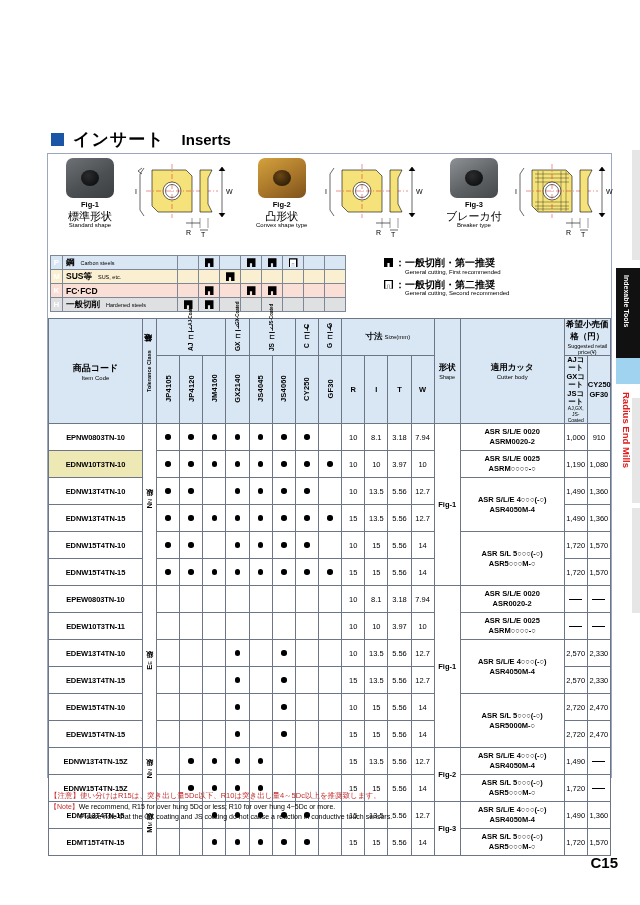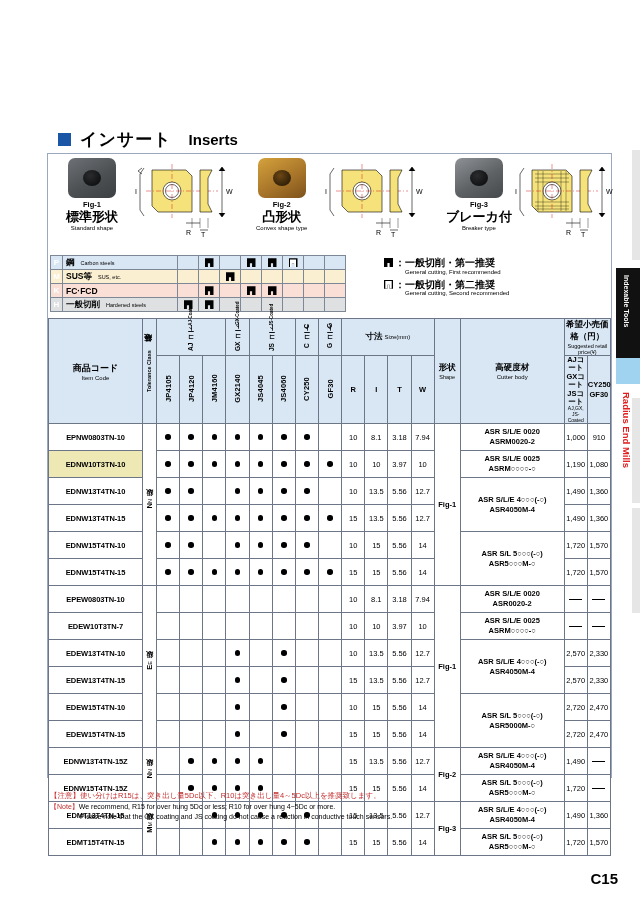--- a/index.html
+++ b/index.html
@@ -8,21 +8,21 @@
     width: 640px; height: 905px;
     background: #ffffff;
     font-family: "Liberation Sans", "DejaVu Sans", sans-serif;
     color: #000;
     position: relative;
     overflow: hidden;
   }
 
   
   .page-title {
-    position:absolute; left:58px; top:128px;
+    position:absolute; left:51px; top:128px;
     display:flex; align-items:center; gap:9px;
   }
   .title-sq { width:13px; height:13px; background:#1b55a5; display:block; }
   .title-ja { font-size:17px; font-weight:bold; letter-spacing:1px; }
   .title-en { font-size:15px; font-weight:bold; margin-left:8px; }
 
   
   .frame {
     position:absolute; left:47px; top:153px;
     width:565px; height:625px;
@@ -41,21 +41,21 @@
   .photo.gold  { background:linear-gradient(150deg,#d4a23c 0%,#a9762a 55%,#7d521b 100%); }
   .photo.gray2 { background:linear-gradient(150deg,#8e9296 0%,#5e6265 55%,#45494c 100%); }
   .photo::after{
     content:""; position:absolute; left:15px; top:12px;
     width:18px; height:16px; border-radius:50%;
     background:radial-gradient(ellipse at 40% 35%, #2a2c2e 0%, #101112 75%);
   }
   .photo.gold::after{ background:radial-gradient(ellipse at 40% 35%, #6d4714 0%, #2b1d08 80%); }
   .figcap { text-align:center; margin-top:3px; line-height:1.15; }
   .figcap .fn { font-size:7.5px; font-weight:bold; }
-  .figcap .jp { font-size:13px; font-weight:bold; }
+  .figcap .jp { font-size:11px; font-weight:normal; }
   .figcap .en { font-size:6px; }
   .drawings { position:absolute; top:6px; }
 
   
   .classwrap { position:relative; }
   table.cls { border-collapse:collapse; table-layout:fixed; }
   table.cls td { border:1px solid #7d8796; height:14px; padding:0; font-size:8px; }
   .cls-letter { width:12px; text-align:center; color:#fff; font-weight:bold; font-size:9px; }
   .L-P{ background:#1f86d0; } .L-M{ background:#d9a412; }
   .L-K{ background:#d9231f; } .L-H{ background:#6f7478; }
@@ -141,21 +141,21 @@
   .tab-blue { position:absolute; right:0; top:358px; width:24px; height:26px; background:#9fd3ef; }
   .tab-red {
     position:absolute; right:6px; top:392px; width:13px; height:100px;
     color:#e02020; font-weight:bold; font-size:9.5px;
   }
   .tab-red span { writing-mode:vertical-rl; display:block; }
   .tab-gray1 { position:absolute; right:0; top:398px; width:8px; height:105px; background:#e6e6e6; }
   .tab-gray2 { position:absolute; right:0; top:508px; width:8px; height:105px; background:#e6e6e6; }
   .tab-gray0 { position:absolute; right:0; top:150px; width:8px; height:110px; background:#e6e6e6; }
 
-  .pageno { position:absolute; right:22px; bottom:18px; font-size:15px; font-weight:bold; }
+  .pageno { position:absolute; right:22px; bottom:34px; font-size:15px; font-weight:bold; }
 </style>
 </head>
 <body>
 
 <div class="page-title">
   <span class="title-sq"></span>
   <span class="title-ja">インサート</span>
   <span class="title-en">Inserts</span>
 </div>
 
@@ -373,21 +373,21 @@
         </th>
         <th colspan="4" class="sizehead" rowspan="1">
           <span class="ja">寸法</span>
           <span class="en">Size(mm)</span>
         </th>
         <th rowspan="3" style="width:26px;" class="shapehead">
           <div class="ja">形状</div>
           <div class="en">Shape</div>
         </th>
         <th rowspan="3" style="width:104px;" class="cutterhead">
-          <div class="ja">高硬度材</div>
+          <div class="ja">適用カッタ</div>
           <div class="en">Cutter body</div>
         </th>
         <th colspan="2" class="pricehead">
           <div class="ja">希望小売価格（円）</div>
           <div class="en">Suggested retail price(¥)</div>
         </th>
       </tr>
       <tr>
         <th rowspan="2" class="gradecode" style="width:24px;">
           <span class="vert">JP4105</span>
@@ -569,21 +569,21 @@
           <td>7.94</td>
           <td class="fig" rowspan="6">Fig-1</td>
           <td class="cutter" rowspan="1">
             <div>ASR S/L/E 0020</div>
             <div>ASR0020-2</div>
           </td>
           <td class="price"><span class="dash"></span></td>
           <td class="price"><span class="dash"></span></td>
         </tr>
         <tr class="drow">
-          <td class="code">EDEW10T3TN-7</td>
+          <td class="code">EDEW10T3TN-11</td>
           <td></td>
           <td></td>
           <td></td>
           <td></td>
           <td></td>
           <td></td>
           <td></td>
           <td></td>
           <td>10</td>
           <td>10</td>

